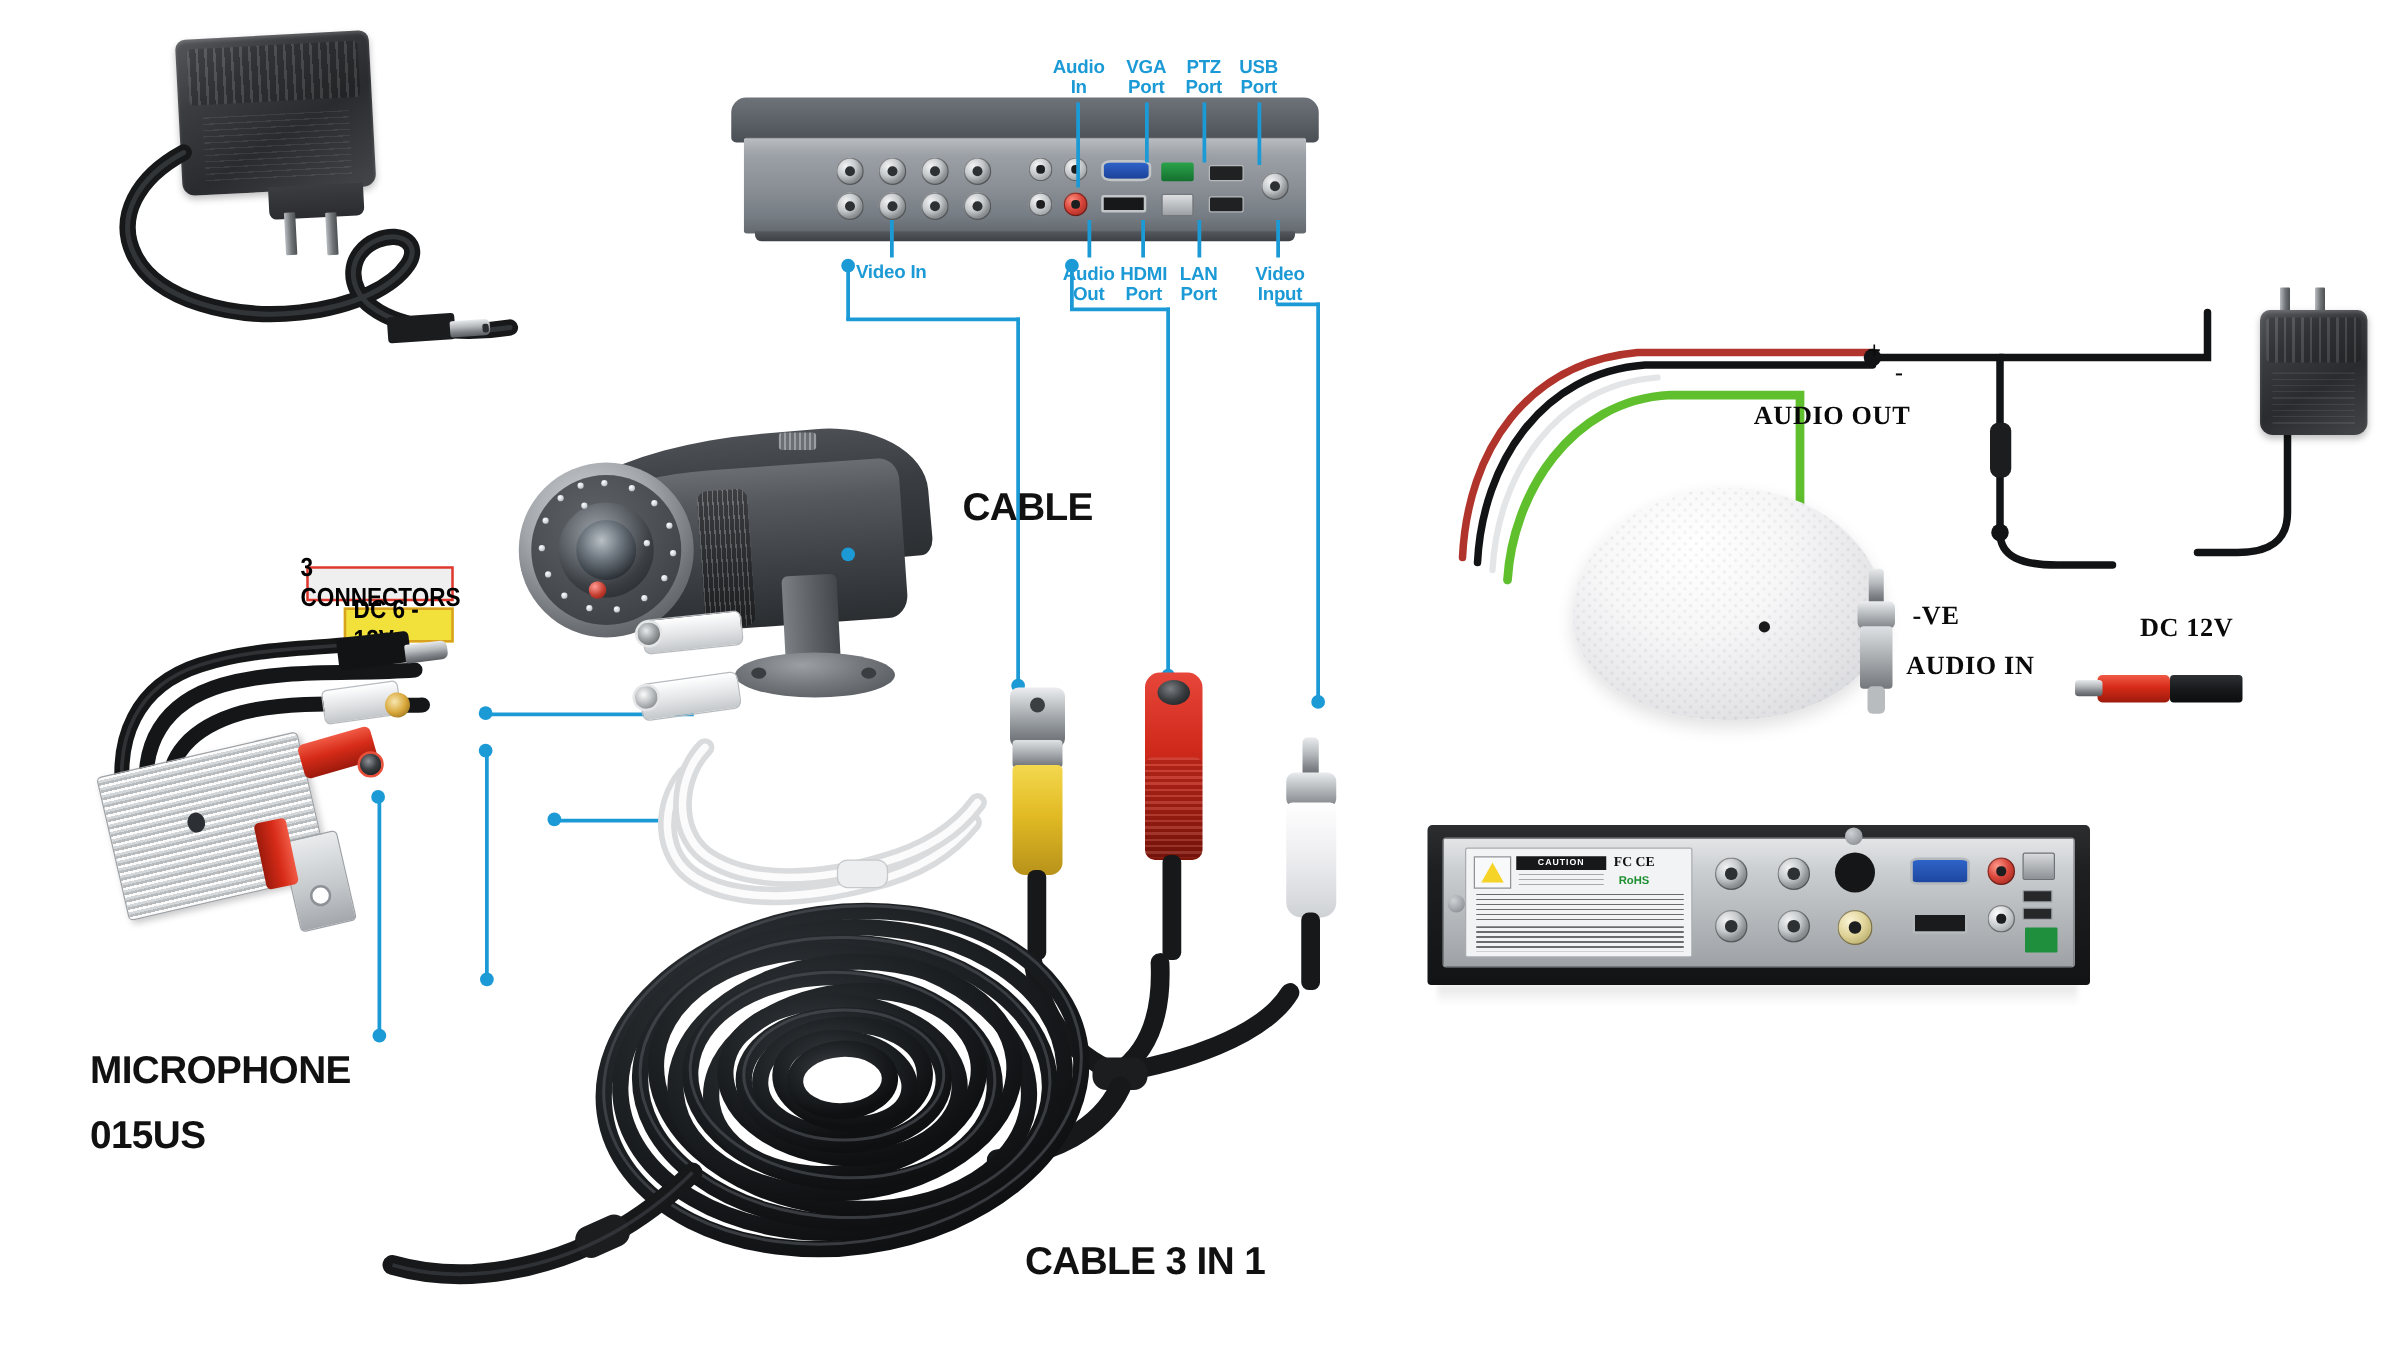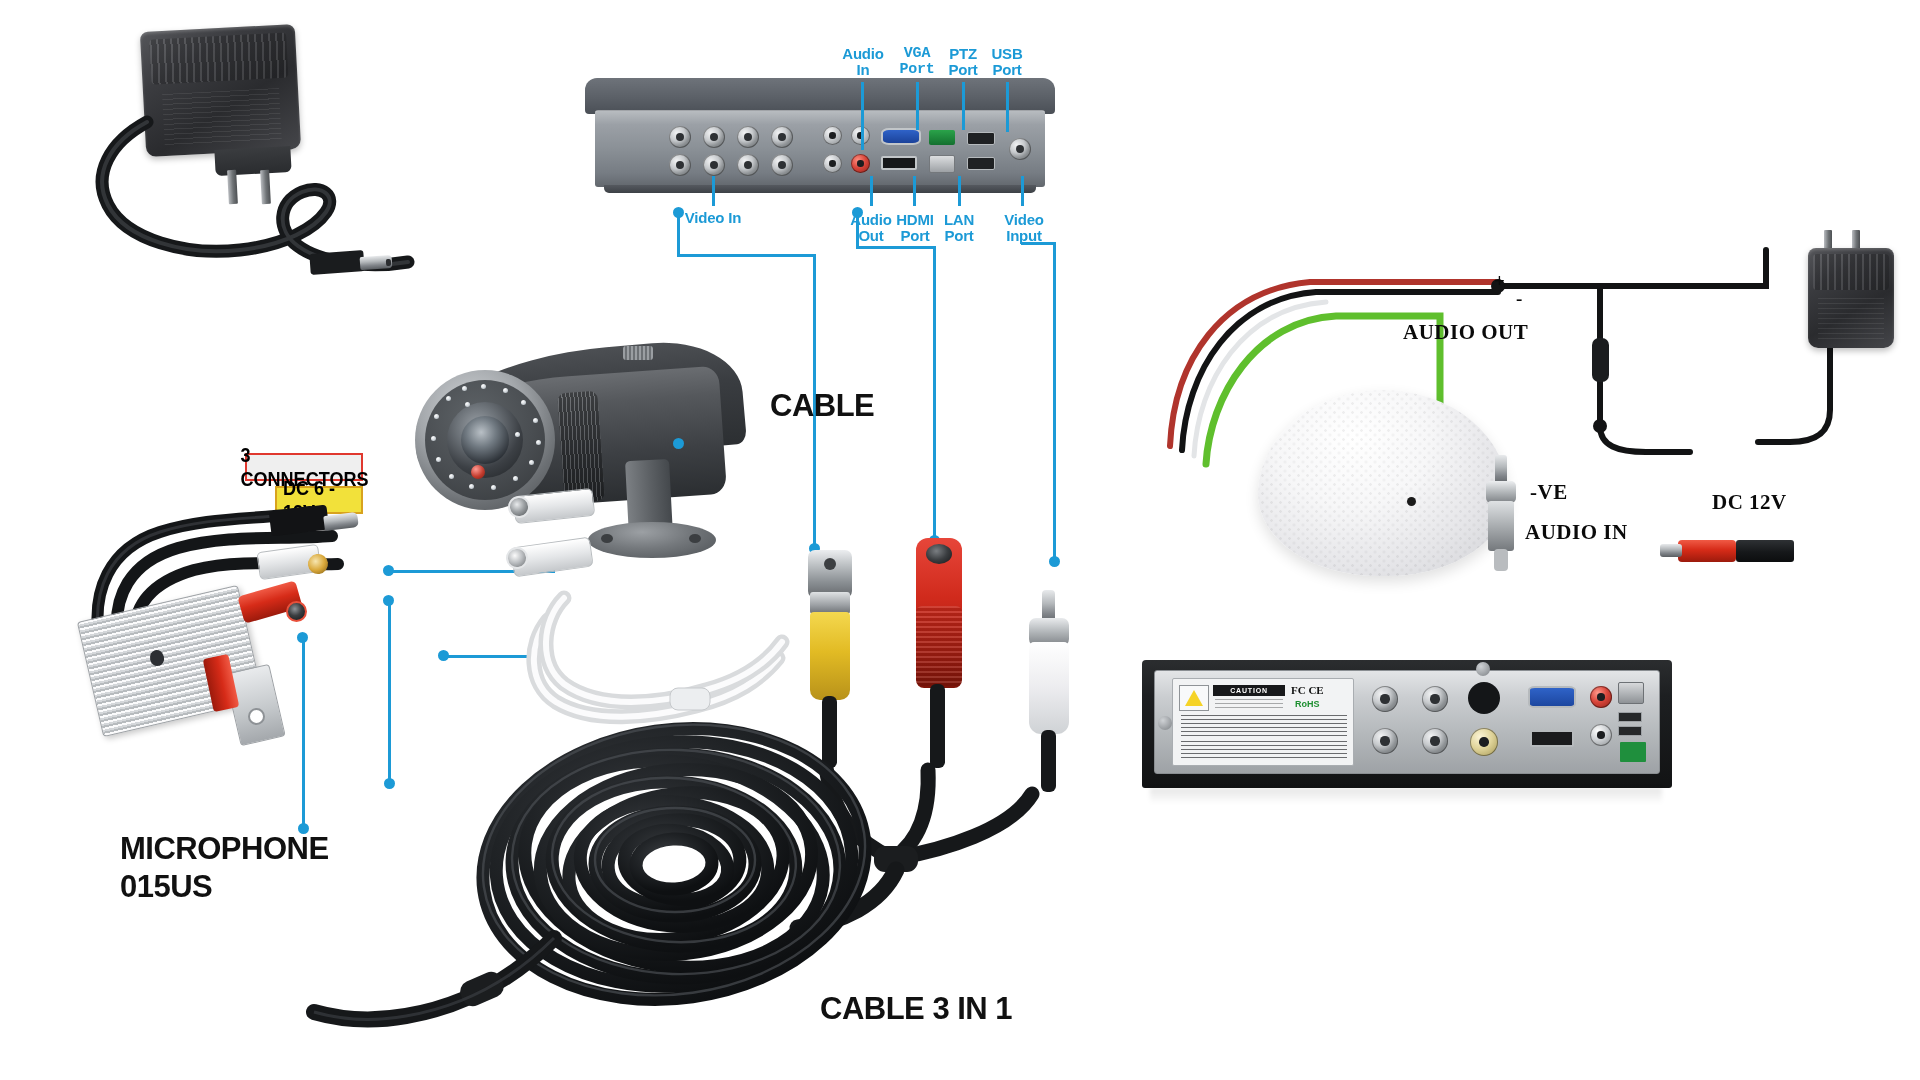--- a/index.html
+++ b/index.html
@@ -418,21 +418,21 @@
     <div class="port-rect" style="left:382px; top:54px; width:28px; height:13px; background:#1f2123; border:1px solid #b6babd;"></div>
     <div class="port-rect" style="left:382px; top:79px; width:28px; height:13px; background:#1f2123; border:1px solid #b6babd;"></div>
 
     <div class="bnc" style="left:424px; top:60px; width:22px; height:22px;"></div>
   </div>
 
   <div class="callout-label" style="left:835px; top:46px; width:56px;">Audio
 In</div>
   <div class="leader leader-v" style="left:861px; top:82px; height:68px;"></div>
 
-  <div class="callout-label" style="left:890px; top:46px; width:54px;font-family:Liberation Mono, monospace;">VGA
+  <div class="callout-label" style="left:890px; top:46px; width:54px;">VGA
 Port</div>
   <div class="leader leader-v" style="left:916px; top:82px; height:48px;"></div>
 
   <div class="callout-label" style="left:936px; top:46px; width:54px;">PTZ
 Port</div>
   <div class="leader leader-v" style="left:962px; top:82px; height:48px;"></div>
 
   <div class="callout-label" style="left:980px; top:46px; width:54px;">USB
 Port</div>
   <div class="leader leader-v" style="left:1006px; top:82px; height:50px;"></div>
@@ -543,21 +543,21 @@
     <div class="abs" style="left:228px; top:34px; width:20px; height:20px; border-radius:50%;
                 background:radial-gradient(circle at 40% 35%, #f7e6b0, #d9a83b 50%, #7d5a12 100%); transform:rotate(-8deg);"></div>
 
     <div class="abs ridged" style="left:160px; top:68px; width:60px; height:28px; background:linear-gradient(to bottom,#f05a45,#d62b18 45%,#9c1a0c); border-radius:5px; transform:rotate(-16deg);"></div>
     <div class="abs" style="left:206px; top:81px; width:21px; height:21px; border-radius:50%;
                 background:radial-gradient(circle at 40% 35%, #8f9398, #3b3e41 45%, #111315 100%); border:2px solid #e8503b;"></div>
 
     <div class="abs ridged" style="left:114px; top:150px; width:54px; height:26px; background:linear-gradient(to bottom,#f05a45,#d62b18 45%,#9c1a0c); border-radius:4px; transform:rotate(78deg);"></div>
   </div>
 
-  <div class="plabel" style="left:72px; top:830px; line-height:38px;margin-left:48px;">MICROPHONE
+  <div class="plabel" style="left:72px; top:830px; line-height:52px;">MICROPHONE
 015US</div>
 
   <div class="dot" style="left:383px; top:565px;"></div>
   <div class="leader leader-h" style="left:393px; top:570px; width:162px;"></div>
 
   <div class="dot" style="left:383px; top:595px;"></div>
   <div class="leader leader-v" style="left:388px; top:600px; height:182px;"></div>
   <div class="dot" style="left:384px; top:778px;"></div>
 
   <div class="dot" style="left:297px; top:632px;"></div>

